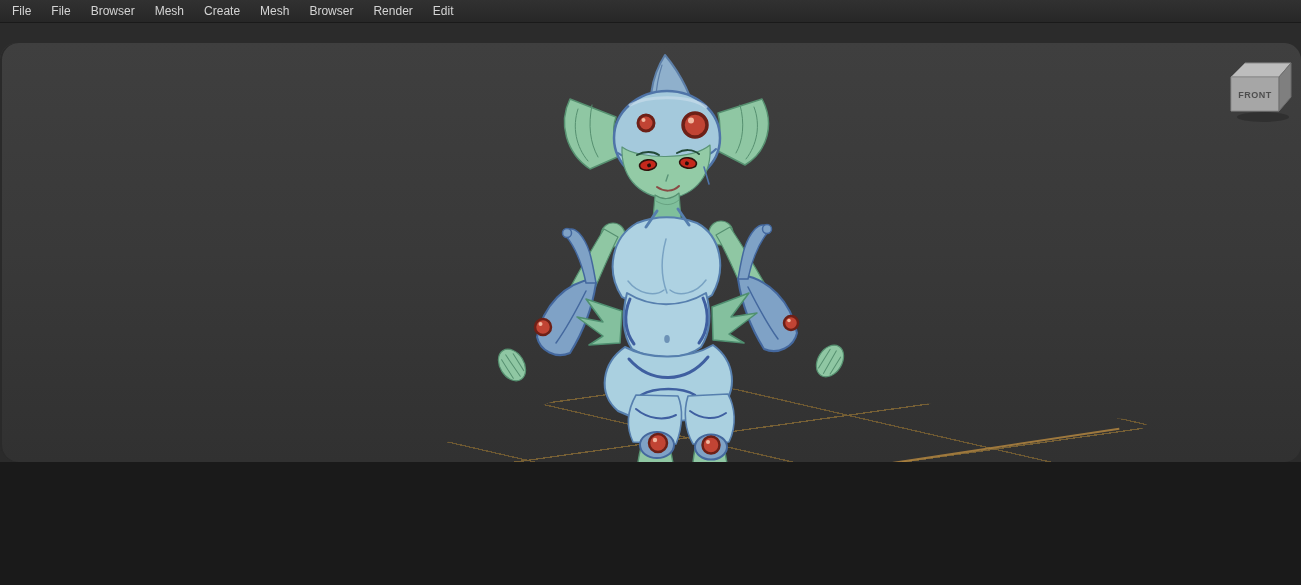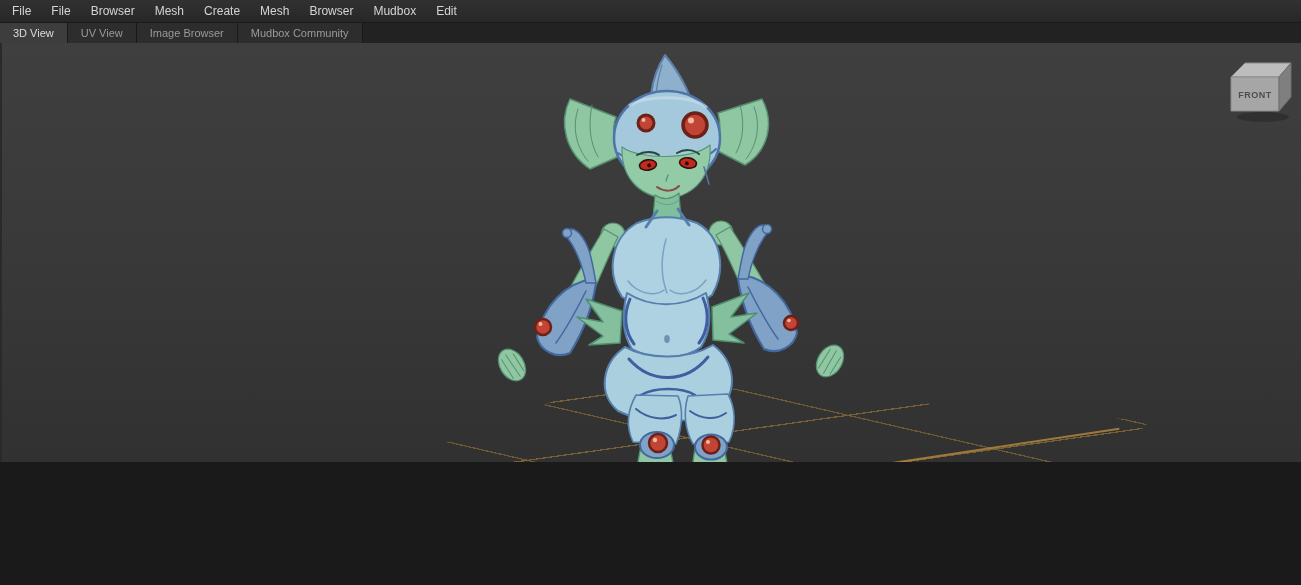--- a/index.html
+++ b/index.html
@@ -30,20 +30,21 @@
     border-right:1px solid #191919; white-space:nowrap; cursor:default;
   }
   .tab.active { background:#3d3d3d; color:#dcdcdc; }
 
   
   .viewport {
     position:absolute; top:43px; left:0; right:0; bottom:0;
     background:linear-gradient(180deg,#3f3f3f 0%, #393939 50%, #313131 100%);
     overflow:hidden;
     box-shadow:inset 2px 0 0 #2a2a2a;
+    border-radius:17px;
   }
 
   
   .grid-region {
     position:absolute; inset:0;
     background-image:
       repeating-linear-gradient(172deg, rgba(122,98,53,0.95) 0px, rgba(122,98,53,0.95) 1.3px, transparent 1.3px, transparent 54px),
       repeating-linear-gradient(193deg, rgba(116,93,50,0.9) 0px, rgba(116,93,50,0.9) 1.3px, transparent 1.3px, transparent 58px);
     clip-path: polygon(150px 515px, 610px 336px, 1150px 378px, 780px 760px, 300px 760px);
   }
@@ -63,30 +64,24 @@
 <div class="app">
 
   <div class="menubar">
     <span class="menu-item">File</span>
     <span class="menu-item">File</span>
     <span class="menu-item">Browser</span>
     <span class="menu-item">Mesh</span>
     <span class="menu-item">Create</span>
     <span class="menu-item">Mesh</span>
     <span class="menu-item">Browser</span>
-    <span class="menu-item">Mudbox</span>
+    <span class="menu-item">Render</span>
     <span class="menu-item">Edit</span>
   </div>
 
-  <div class="tabbar">
-    <div class="tab active">3D View</div>
-    <div class="tab">UV View</div>
-    <div class="tab">Image Browser</div>
-    <div class="tab">Mudbox Community</div>
-  </div>
 
   <div class="viewport">
 
     <div class="grid-region"></div>
     <div class="axis-line"></div>
 
     <svg class="scene" width="1301" height="542" viewBox="0 0 1301 542">
 
       <g stroke-linejoin="round" stroke-linecap="round">
 

